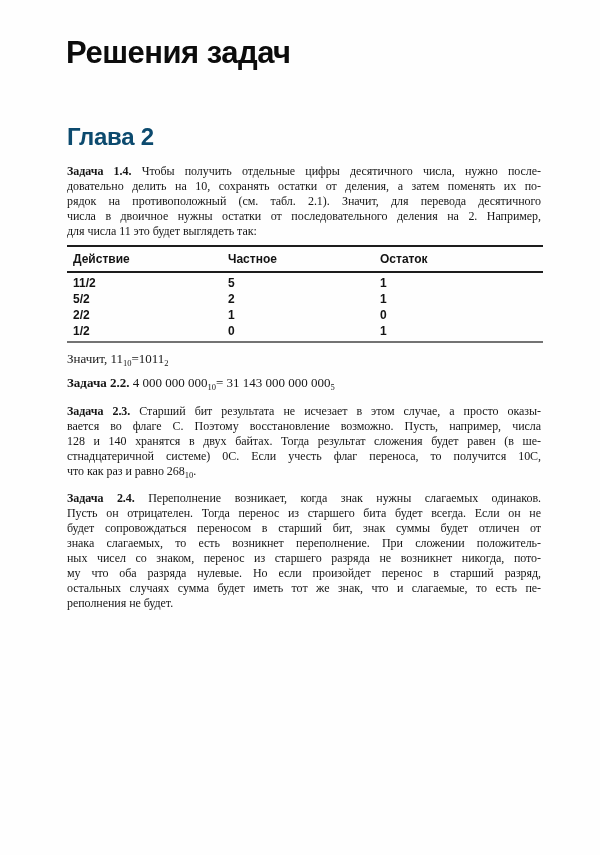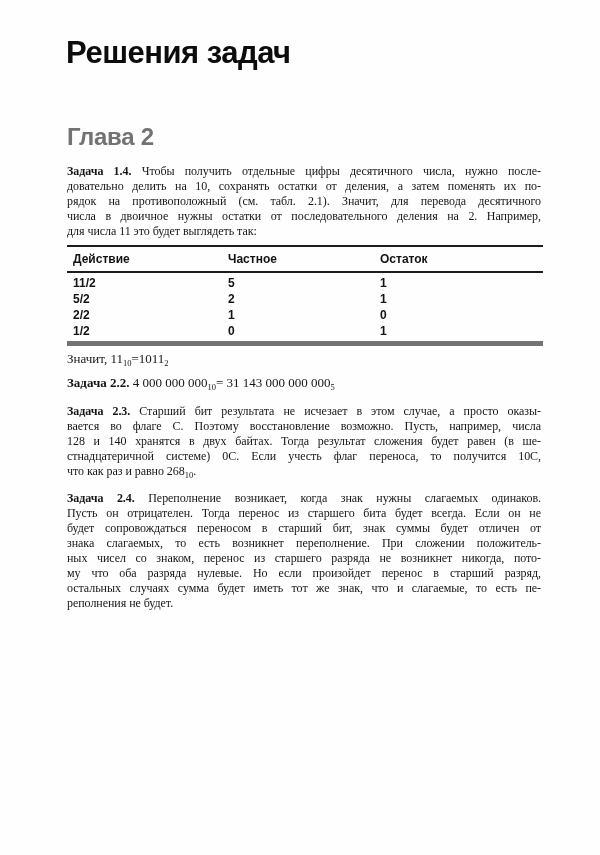--- a/index.html
+++ b/index.html
@@ -18,21 +18,21 @@
   .doc-title {
     position:absolute; left:66px; top:36px;
     font-family:"Liberation Sans", sans-serif;
     font-weight:bold; font-size:31px; line-height:34px;
     letter-spacing:-0.5px; color:#0c0c0c;
   }
   .chapter-heading {
     position:absolute; left:67px; top:124px;
     font-family:"Liberation Sans", sans-serif;
     font-weight:bold; font-size:24px; line-height:26px;
-    letter-spacing:-0.3px; color:#737373;
+    letter-spacing:-0.3px; color:#0c4a6e;
   }
   .para {
     position:absolute; left:67px; width:474px;
     font-size:12px; line-height:15px; letter-spacing:-0.05px;
     color:#161616;
   }
   .para .jline {
     white-space:nowrap;
     text-align:justify;
     text-align-last:justify;
@@ -55,21 +55,21 @@
     position:absolute; left:67px; top:245px; width:476px;
   }
   table {
     width:100%;
     border-collapse:collapse;
     font-family:"Liberation Sans", sans-serif;
     font-weight:bold;
     font-size:12px; line-height:13px;
     color:#131313;
     border-top:2px solid #1d1d1d;
-    border-bottom:5px solid #737373;
+    border-bottom:2px solid #737373;
   }
   th {
     text-align:left;
     padding:6px 0 5px 6px;
     border-bottom:2px solid #1d1d1d;
   }
   th.c1, td.c1 { width:155px; }
   th.c2, td.c2 { width:152px; }
   td { padding:2px 0 1px 6px; }
   tbody tr:first-child td { padding-top:4px; }

